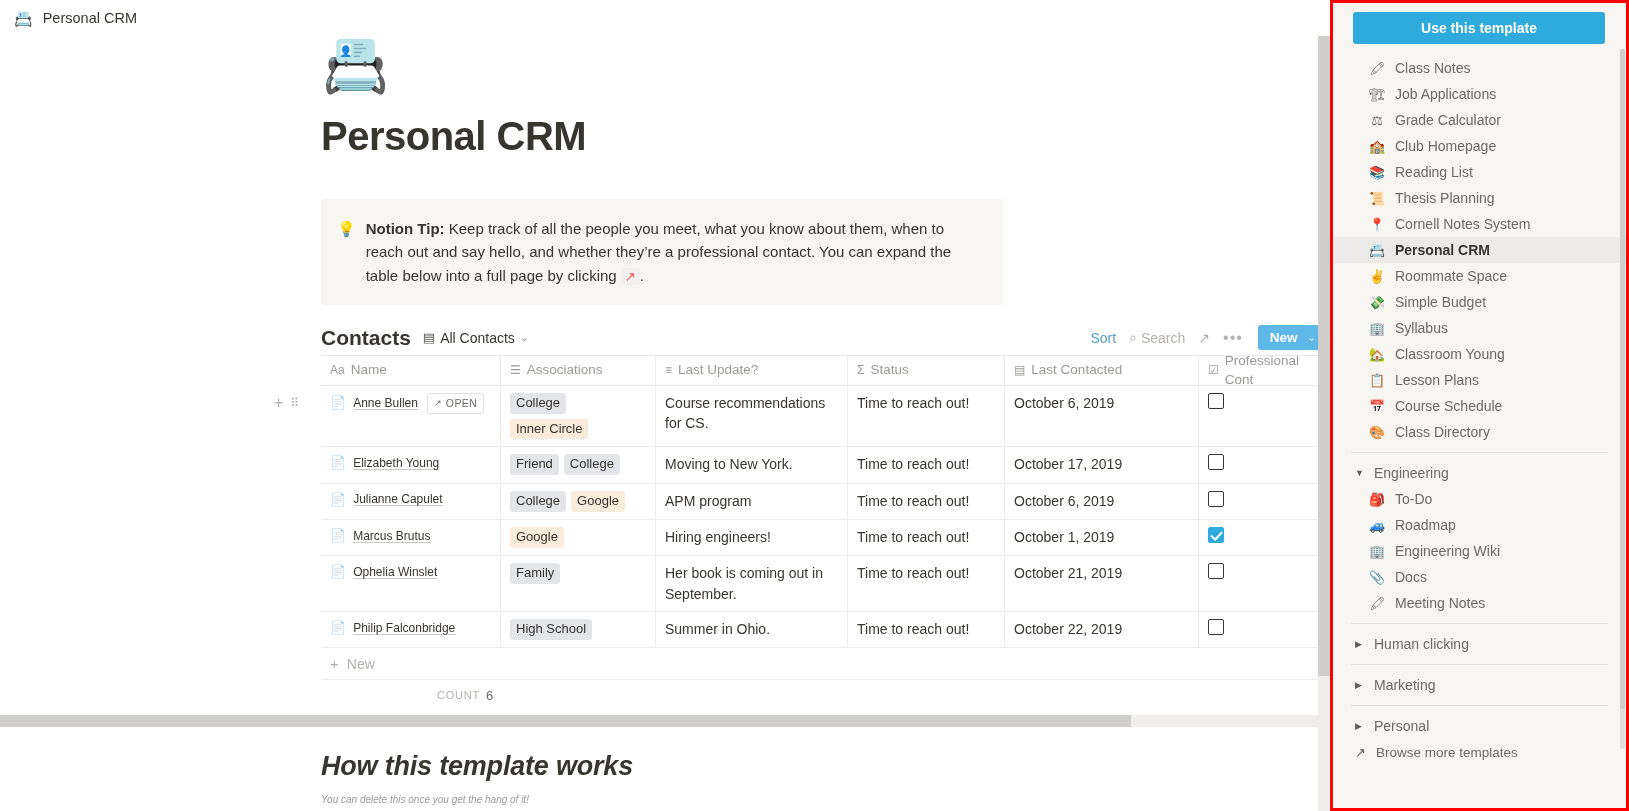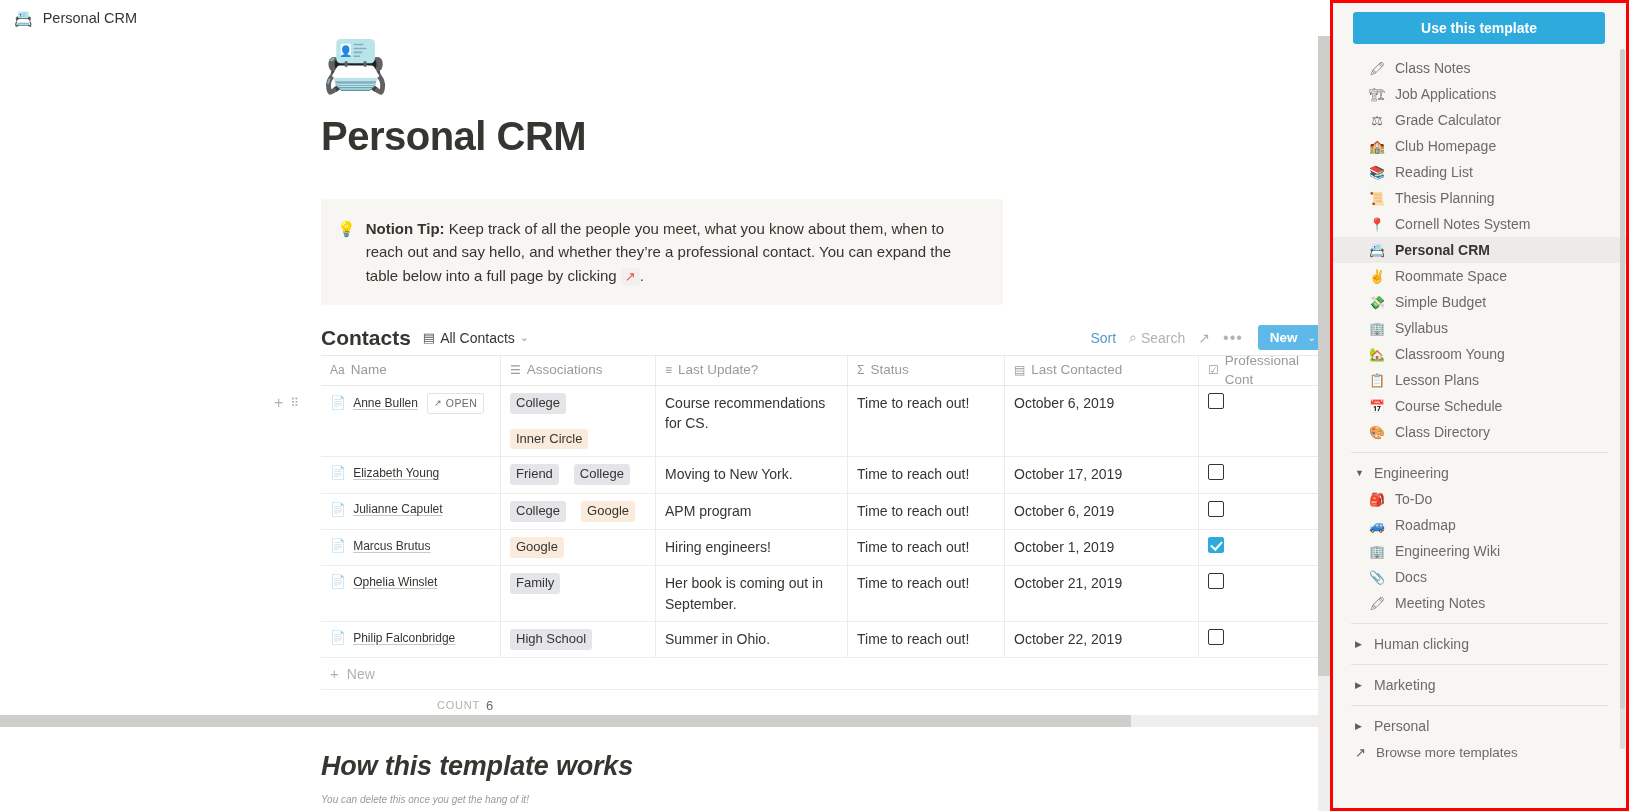--- a/index.html
+++ b/index.html
@@ -111,21 +111,21 @@
     text-decoration-color: #c9c8c6;
   }
   .open-btn {
     border: 1px solid #e3e2e0; border-radius: 3px; background: #fff;
     font-size: 10.5px; color: #6b6a67; letter-spacing: .4px;
     padding: 2px 6px; display: inline-flex; align-items: center; gap: 4px;
     cursor: pointer; margin-left: 2px;
   }
   .open-btn .oarrow { font-size: 9px; }
 
-  .tags { display: flex; flex-wrap: wrap; gap: 15px; }
+  .tags { display: flex; flex-wrap: wrap; gap: 5px; }
   .tag {
     font-size: 13px; padding: 1px 6px; border-radius: 3px;
     line-height: 1.45; white-space: nowrap;
   }
   .tag-gray   { background: #e3e5e8; color:#37352f; }
   .tag-orange { background: #faebdd; color:#37352f; }
 
   .chk {
     width: 16px; height: 16px; border: 1.8px solid #37352f;
     border-radius: 2px; background: #fff; display:inline-block; cursor:pointer;

